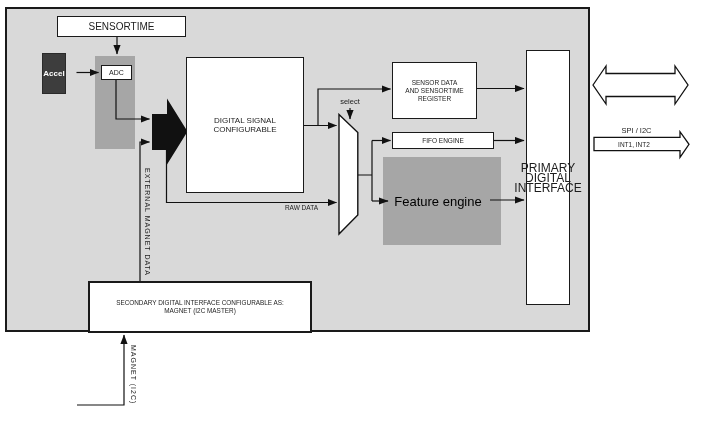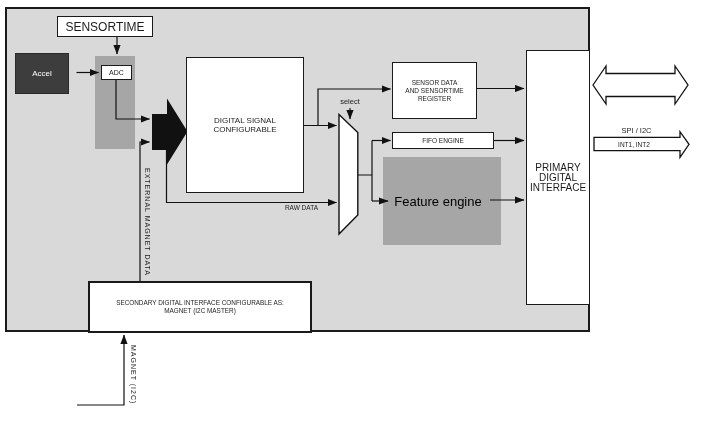--- a/index.html
+++ b/index.html
@@ -58,25 +58,25 @@
 
     <polygon class="shape" points="152,114 167,114 167,98.5 187.5,131.5 167,164.5 167,150 152,150"></polygon>
 
     <polygon class="mux" points="339,114.5 357.8,132.5 357.8,215 339,234"></polygon>
 
     <polygon class="port" points="593,85 606,66 606,73.5 675,73.5 675,66 688,85 675,104 675,96.5 606,96.5 606,104"></polygon>
 
     <polygon class="port" points="594,137.3 680,137.3 680,131.7 689,144.3 680,157.3 680,150.7 594,150.7"></polygon>
   </svg>
 
-  <div class="abs box" style="left:57px;top:16px;width:96px;height:21px;font-size:12px;">
+  <div class="abs box" style="left:57px;top:16px;width:129px;height:21px;font-size:10px;">
     <span class="lbl">SENSORTIME</span>
   </div>
 
-  <div class="abs darkbox" style="left:15px;top:53px;width:54px;height:41px;font-size:8px;">
+  <div class="abs darkbox" style="left:42px;top:53px;width:24px;height:41px;font-size:8px;font-weight:bold;">
     <span class="lbl">Accel</span>
   </div>
 
   <div class="abs box" style="left:101px;top:65px;width:31px;height:15px;font-size:7px;">
     <span class="lbl">ADC</span>
   </div>
 
   <div class="abs box" style="left:186px;top:57px;width:118px;height:136px;font-size:8px;line-height:9.5px;">
     <div>
       <div>DIGITAL SIGNAL</div>
@@ -93,21 +93,21 @@
   </div>
 
   <div class="abs box" style="left:392px;top:132px;width:102px;height:17px;font-size:6.5px;">
     <span class="lbl">FIFO ENGINE</span>
   </div>
 
   <div class="abs" style="left:383px;top:157px;width:110px;height:88px;display:flex;align-items:center;justify-content:center;font-size:13px;color:#000000;">
     <span class="lbl">Feature engine</span>
   </div>
 
-  <div class="abs box" style="left:526px;top:50px;width:64px;height:255px;font-size:10px;line-height:10px;">
+  <div class="abs box" style="left:526px;top:50px;width:44px;height:255px;font-size:12px;line-height:10px;">
     <div>
       <div>PRIMARY</div>
       <div>DIGITAL</div>
       <div>INTERFACE</div>
     </div>
   </div>
 
   <div class="abs box" style="left:88px;top:281px;width:224px;height:52px;border-width:2px;font-size:6.4px;line-height:8.5px;">
     <div>
       <div>SECONDARY DIGITAL INTERFACE CONFIGURABLE AS:</div>

